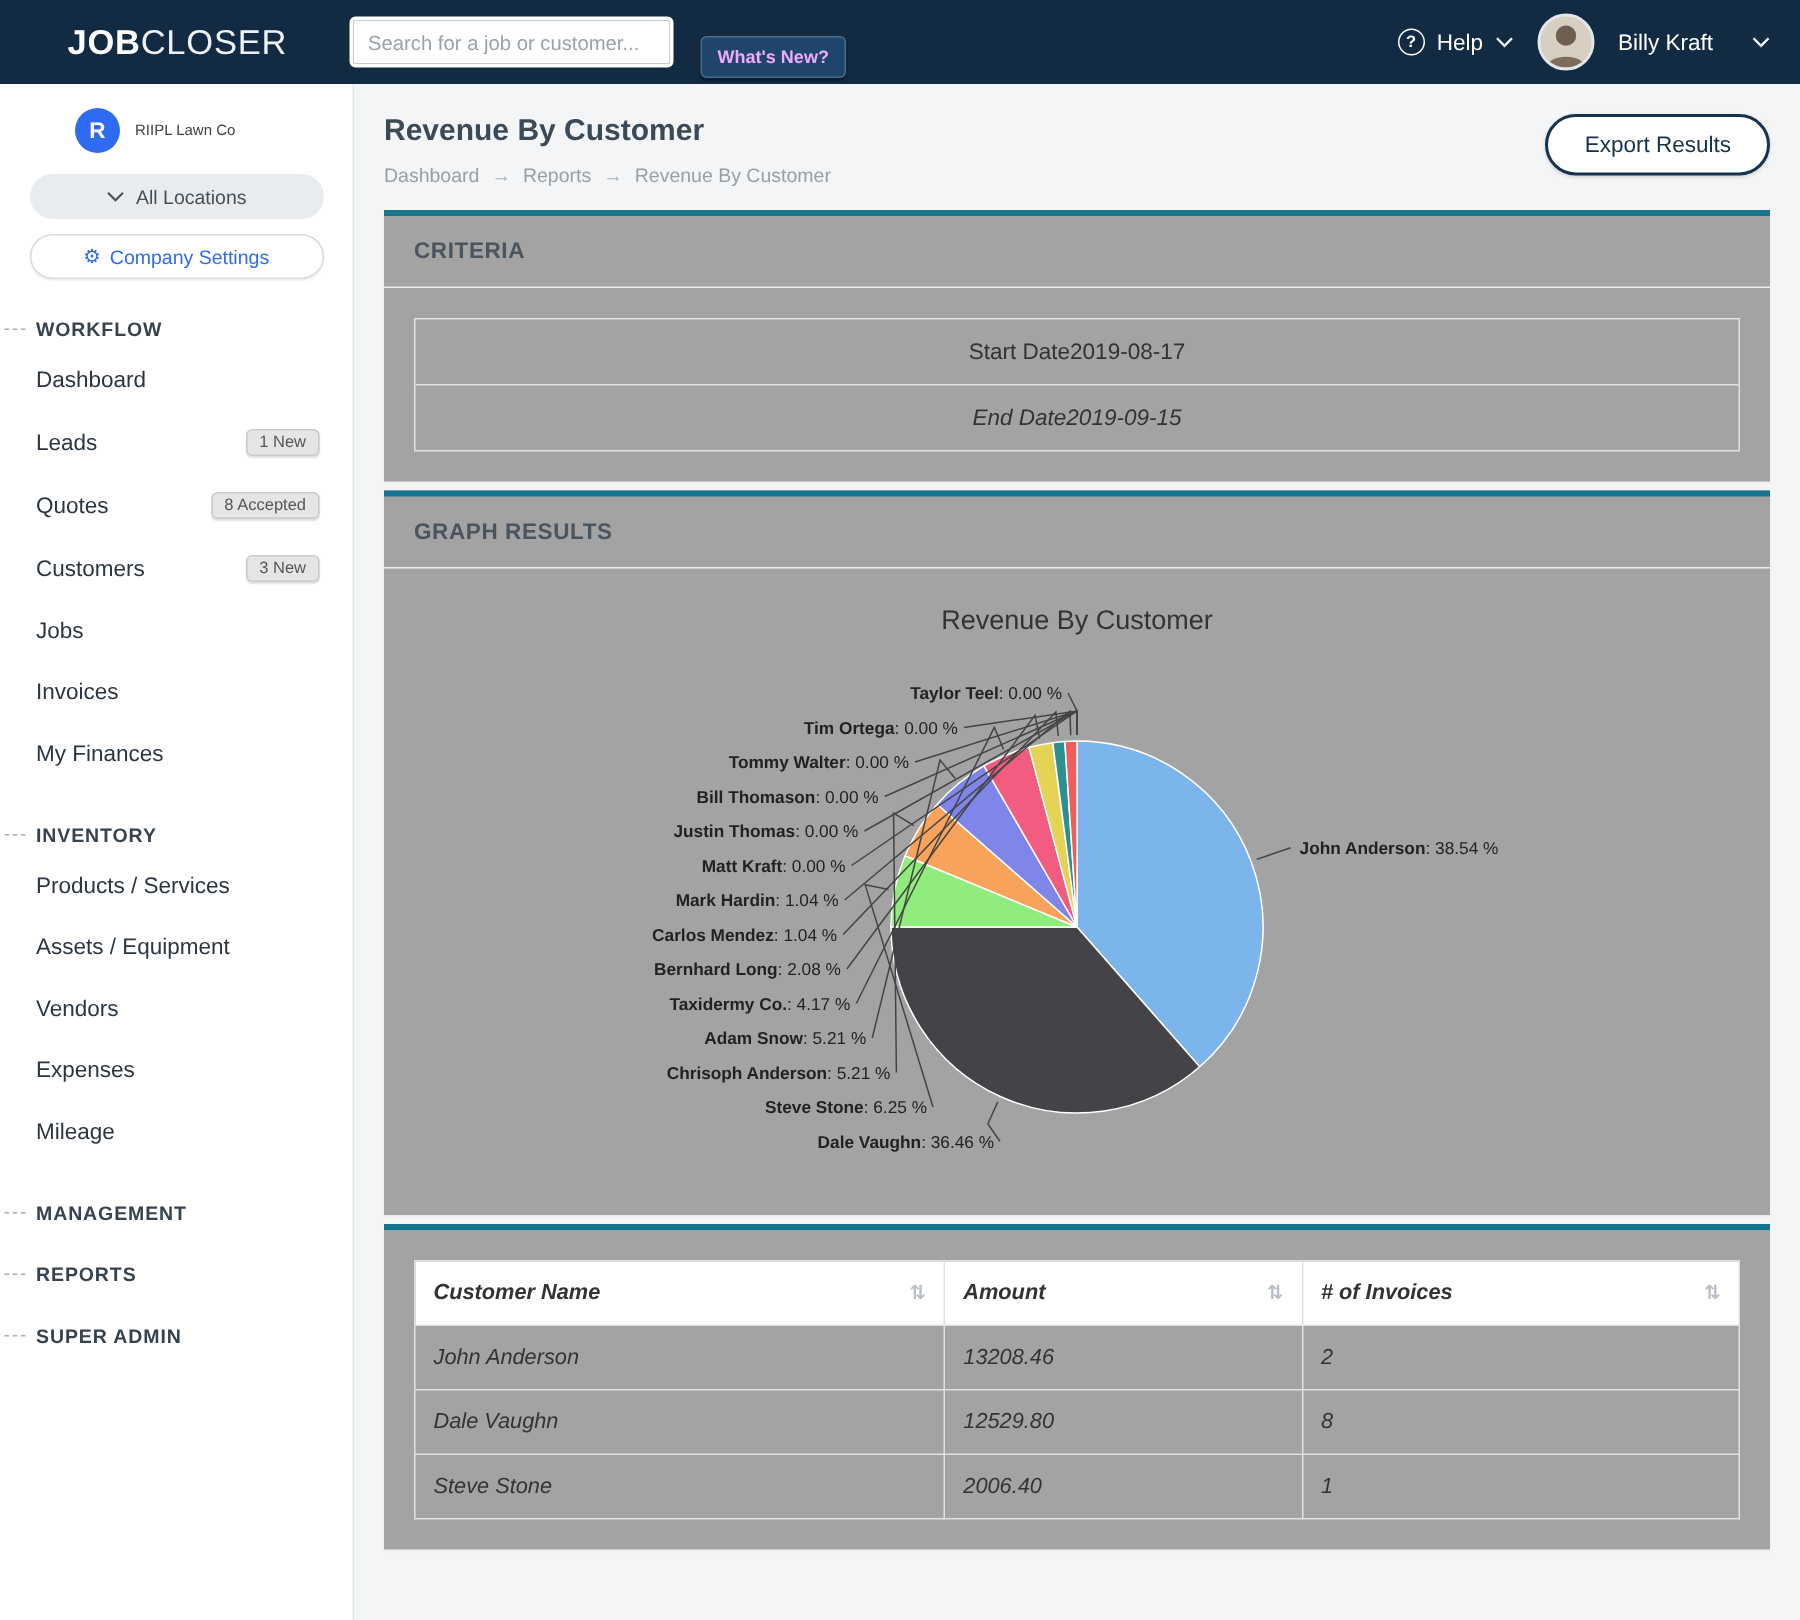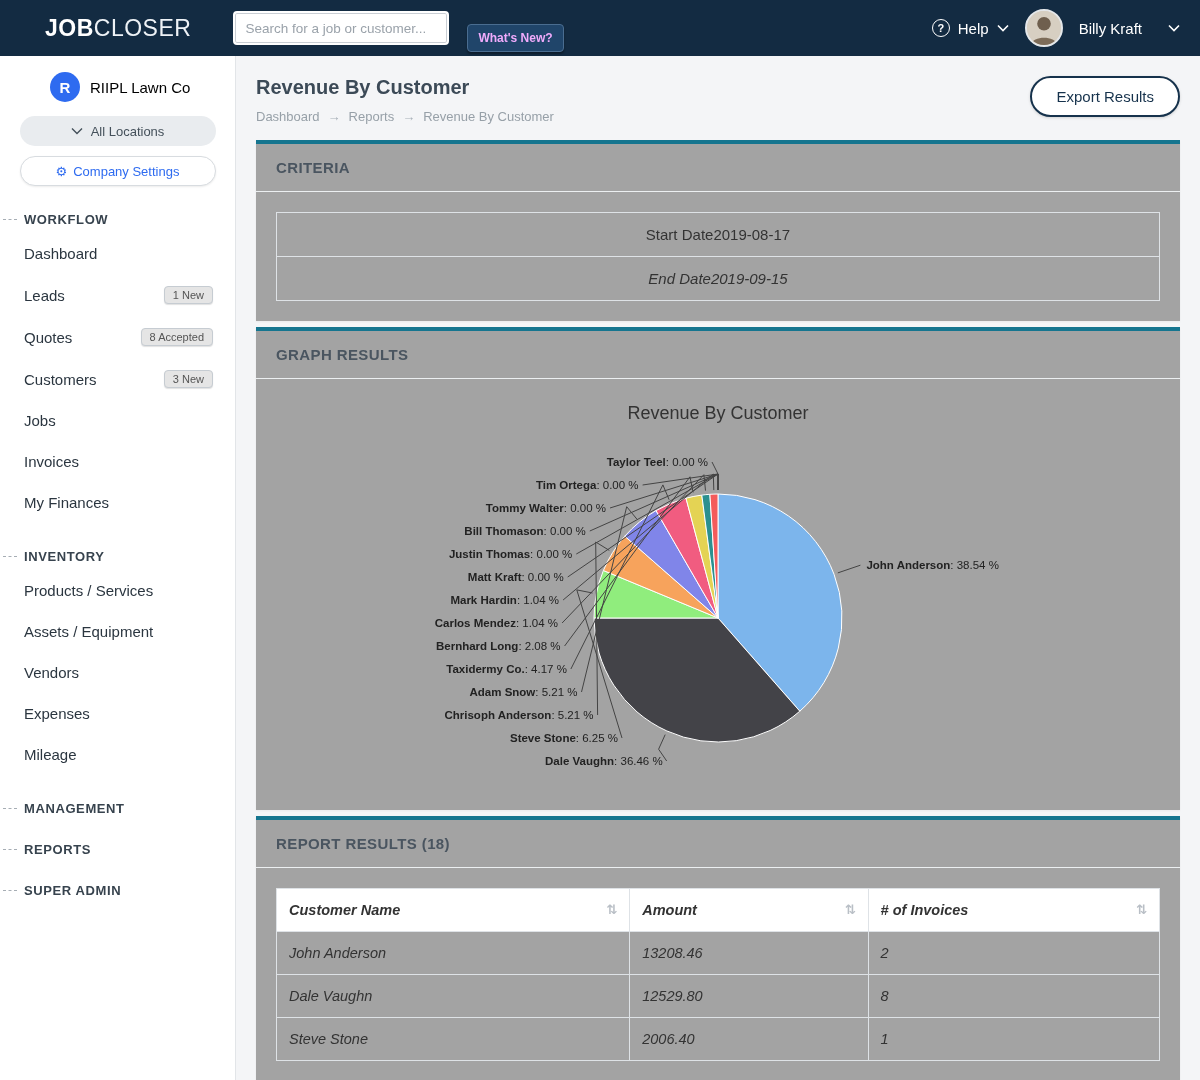--- a/index.html
+++ b/index.html
@@ -31,21 +31,21 @@
   .avatar{width:38px;height:38px;border-radius:50%;overflow:hidden;background:#d9d2c6;border:2px solid #e4e7ea;cursor:pointer;flex:0 0 auto;}
   .avatar svg{display:block;width:100%;height:100%;}
   .user{display:flex;align-items:center;gap:26px;font-size:15px;cursor:pointer;}
 
   
   .sidebar{position:fixed;top:56px;left:0;bottom:0;width:236px;background:#fff;border-right:1px solid #e2e5e8;
     padding-top:16px;overflow:hidden;z-index:10;}
   .company-row{display:flex;align-items:center;gap:10px;padding-left:50px;cursor:pointer;}
   .company-logo{width:30px;height:30px;border-radius:50%;background:var(--link-blue);color:#fff;font-weight:bold;
     font-size:15px;display:flex;align-items:center;justify-content:center;flex:0 0 auto;}
-  .company-name{font-size:15px;color:#000000;}
+  .company-name{font-size:10px;color:#404040;}
   .loc-pill{display:flex;align-items:center;justify-content:center;gap:8px;width:196px;margin:14px auto 0;height:30px;
     background:#e9ecef;border:none;border-radius:16px;font-size:13px;color:#44505a;cursor:pointer;font-family:inherit;}
   .settings-pill{display:flex;align-items:center;justify-content:center;gap:6px;width:196px;margin:10px auto 0;height:30px;
     background:#fff;border:1px solid #d8dce0;border-radius:16px;font-size:13px;color:var(--link-blue);cursor:pointer;
     box-shadow:0 1px 2px rgba(0,0,0,.08);font-family:inherit;}
   .gear{font-size:13px;}
   .nav-section{display:flex;align-items:center;margin:26px 0 6px;padding-left:3px;cursor:pointer;}
   .dash-icon{width:14px;border-top:1px dashed #a6adb4;margin-right:7px;}
   .nav-section-label{font-size:13px;font-weight:bold;color:#37434e;letter-spacing:.6px;}
   .nav-item{display:flex;align-items:center;justify-content:space-between;padding:12px 22px 12px 24px;
@@ -268,21 +268,20 @@
           <text x="301.5" y="266.0" text-anchor="end" class="pie-label"><tspan class="pie-label-name">Adam Snow</tspan><tspan>: 5.21 %</tspan></text>
           <text x="317.6" y="289.0" text-anchor="end" class="pie-label"><tspan class="pie-label-name">Chrisoph Anderson</tspan><tspan>: 5.21 %</tspan></text>
           <text x="342.0" y="312.0" text-anchor="end" class="pie-label"><tspan class="pie-label-name">Steve Stone</tspan><tspan>: 6.25 %</tspan></text>
           <text x="386.7" y="335.0" text-anchor="end" class="pie-label"><tspan class="pie-label-name">Dale Vaughn</tspan><tspan>: 36.46 %</tspan></text>
           <text x="590.4" y="139.2" text-anchor="start" class="pie-label"><tspan class="pie-label-name">John Anderson</tspan><tspan>: 38.54 %</tspan></text>
         </svg>
     </div>
   </section>
 
   <section class="card">
-    <div class="card-title">REPORT RESULTS (18)</div>
     <div class="card-body">
       <table class="report-table">
         <thead>
             <tr id="report-head-row">
               <th><span class="th-label">Customer Name</span><span class="sort-icon">⇅</span></th>
               <th><span class="th-label">Amount</span><span class="sort-icon">⇅</span></th>
               <th><span class="th-label"># of Invoices</span><span class="sort-icon">⇅</span></th>
             </tr>
           </thead>
         <tbody id="report-body">

